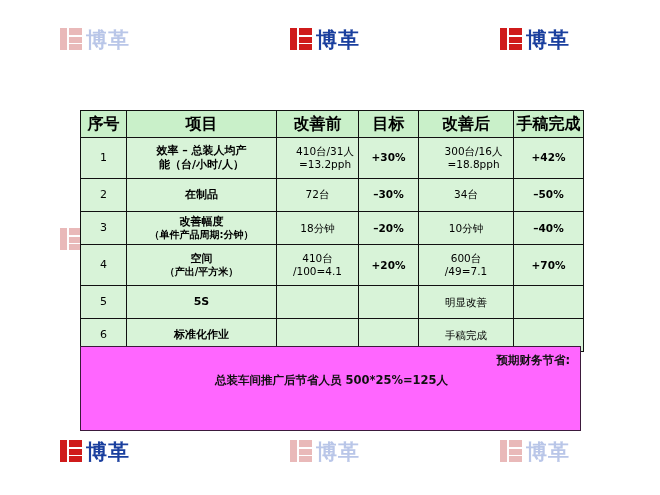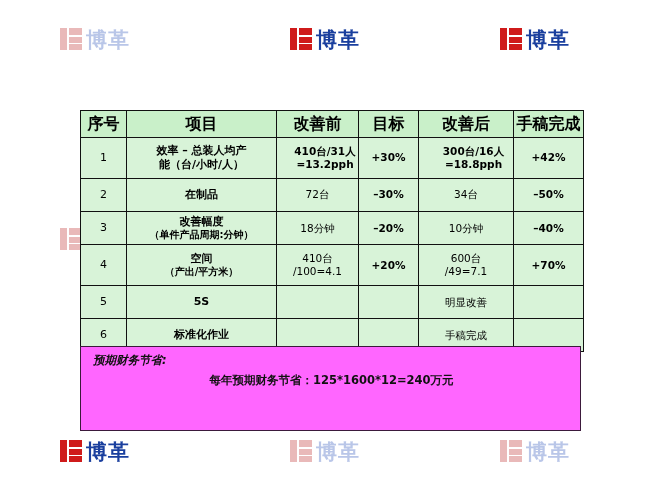--- a/index.html
+++ b/index.html
@@ -131,21 +131,21 @@
   }
   table.result tbody td.item {
     font-size: 11px;
     font-weight: bold;
   }
   td .small {
     font-size: 10px;
     display: block;
   }
   td .strong {
-    font-weight: bold;
+    font-weight: normal;
     margin-left: 15px;
   }
   .c-goal, .c-delta {
     font-weight: bold;
     margin-left: 8px;
   }
   .row-tall td { height: 34px; }
   .row-mid td { height: 26px; }
 
   
@@ -158,23 +158,22 @@
     background: #ff66ff;
     border: 1px solid #3b1a3b;
     box-sizing: border-box;
     padding: 6px 10px 4px 12px;
     font-family: "DejaVu Sans", "Liberation Sans", sans-serif;
   }
   .note-box .nb-head {
     font-size: 11.5px;
     font-weight: bold;
     color: #111111;
-    text-align: left;
+    text-align: right;
     margin-bottom: 4px;
-    font-style: italic;
   }
   .note-box .nb-line {
     font-size: 11.5px;
     font-weight: bold;
     color: #111111;
     text-align: center;
     line-height: 1.55;
   }
 </style>
 </head>
@@ -359,16 +358,16 @@
         <td></td>
         <td class="c-goal"></td>
         <td>手稿完成</td>
         <td class="c-delta"></td>
       </tr>
     </tbody>
   </table>
 
   <div class="note-box">
     <div class="nb-head">预期财务节省:</div>
-    <div class="nb-line">每年预期财务节省：125*1600*12=240万元</div>
+    <div class="nb-line">总装车间推广后节省人员  500*25%=125人</div>
   </div>
 
 </div>
 
 </body></html>

